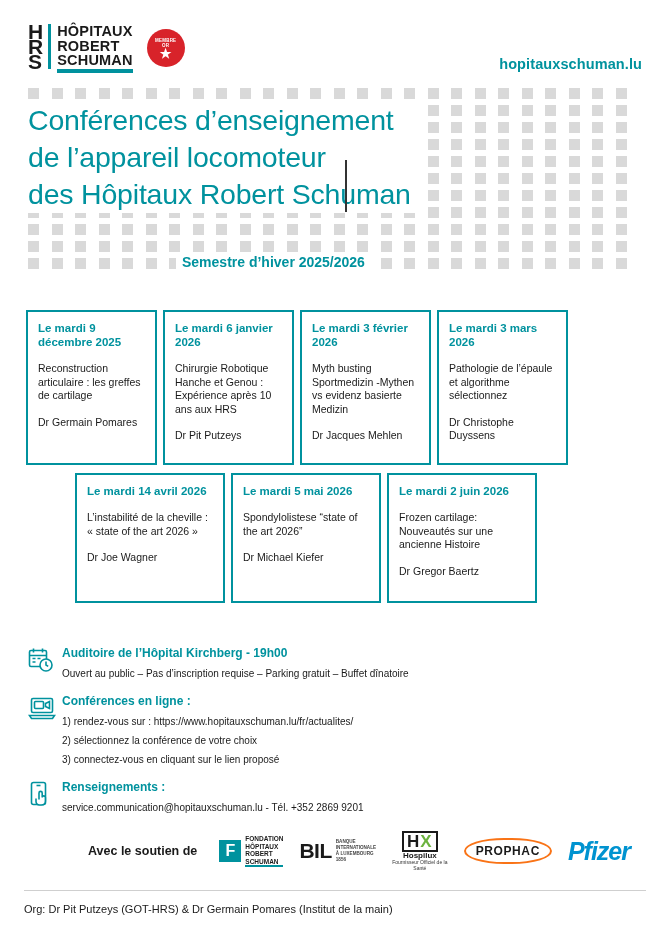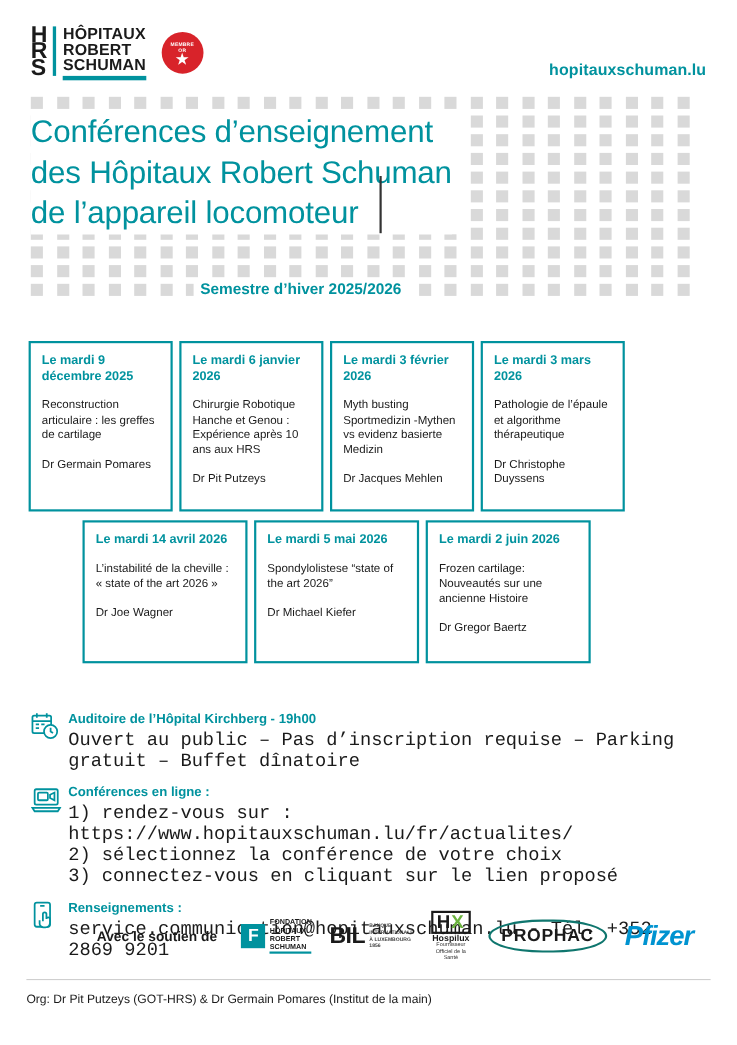--- a/index.html
+++ b/index.html
@@ -206,24 +206,23 @@
   }
   .info-body { flex: 1; }
   .info-head {
     color: #00929e;
     font-weight: bold;
     font-size: 12px;
     line-height: 17px;
     margin-bottom: 2px;
   }
   .info-line {
-    font-size: 17px;
+    font-size: 10px;
     line-height: 19px;
     color: #1a1a1a;
-    font-family: Liberation Mono, monospace;
   }
 
   
   .sponsors {
     position: absolute;
     left: 88px;
     top: 828px;
     right: 24px;
     height: 46px;
     display: flex;
@@ -266,22 +265,22 @@
   .sp-hospilux {
     text-align: center; font-size: 5px; line-height: 6px; color:#333;
   }
   .sp-hospilux .hx {
     font-size: 17px; font-weight: bold; color: #1a1a1a; letter-spacing: 1px;
     border: 2px solid #1a1a1a; padding: 0 3px; display: inline-block; line-height: 17px;
   }
   .sp-hospilux .hx .g { color: #6cb33f; }
   .sp-hospilux .hn { font-weight: bold; font-size: 8px; color:#1a1a1a; margin-top:1px;}
   .sp-prophac {
-    border: 2px solid #0f766e; border-radius: 50%/55%;
-    padding: 4px 10px; font-size: 16px; font-weight: bold; letter-spacing: 0.6px;
+    border: 2px solid #f97316; border-radius: 50%/55%;
+    padding: 4px 10px; font-size: 12px; font-weight: bold; letter-spacing: 0.6px;
     color: #1a1a1a;
   }
   .sp-pfizer {
     color: #0093d0; font-size: 25px; font-weight: bold; font-style: italic;
     letter-spacing: -1px;
   }
 
   
   .footer-rule {
     position: absolute;
@@ -608,22 +607,22 @@
         <div class="dot" style="left: 446.5px; top: 170px;"></div>
         <div class="dot" style="left: 470px; top: 170px;"></div>
         <div class="dot" style="left: 493.5px; top: 170px;"></div>
         <div class="dot" style="left: 517px; top: 170px;"></div>
         <div class="dot" style="left: 540.5px; top: 170px;"></div>
         <div class="dot" style="left: 564px; top: 170px;"></div>
         <div class="dot" style="left: 587.5px; top: 170px;"></div>
       </div>
     <div class="title-text">
       <span class="tl">Conférences d’enseignement</span>
+      <span class="tl">de l’appareil locomoteur</span>
       <span class="tl">des Hôpitaux Robert Schuman</span>
-      <span class="tl">de l’appareil locomoteur</span>
     </div>
     <div class="caret"></div>
     <div class="subtitle">Semestre d’hiver 2025/2026</div>
   </div>
 
   <div class="cards-row row1 r1">
     <div class="card">
       <div class="card-date">Le mardi 9 décembre 2025</div>
       <div class="card-title">Reconstruction articulaire : les greffes de cartilage</div>
       <div class="card-speaker">Dr Germain Pomares</div>
@@ -633,21 +632,21 @@
       <div class="card-title">Chirurgie Robotique Hanche et Genou : Expérience après 10 ans aux HRS</div>
       <div class="card-speaker">Dr Pit Putzeys</div>
     </div>
     <div class="card">
       <div class="card-date">Le mardi 3 février 2026</div>
       <div class="card-title">Myth busting Sportmedizin -Mythen vs evidenz basierte Medizin</div>
       <div class="card-speaker">Dr Jacques Mehlen</div>
     </div>
     <div class="card">
       <div class="card-date">Le mardi 3 mars 2026</div>
-      <div class="card-title">Pathologie de l’épaule et algorithme thérapeutique</div>
+      <div class="card-title">Pathologie de l’épaule et algorithme sélectionnez</div>
       <div class="card-speaker">Dr Christophe Duyssens</div>
     </div>
   </div>
 
   <div class="cards-row row2 r2">
     <div class="card">
       <div class="card-date">Le mardi 14 avril 2026</div>
       <div class="card-title">L’instabilité de la cheville : « state of the art 2026 »</div>
       <div class="card-speaker">Dr Joe Wagner</div>
     </div>

